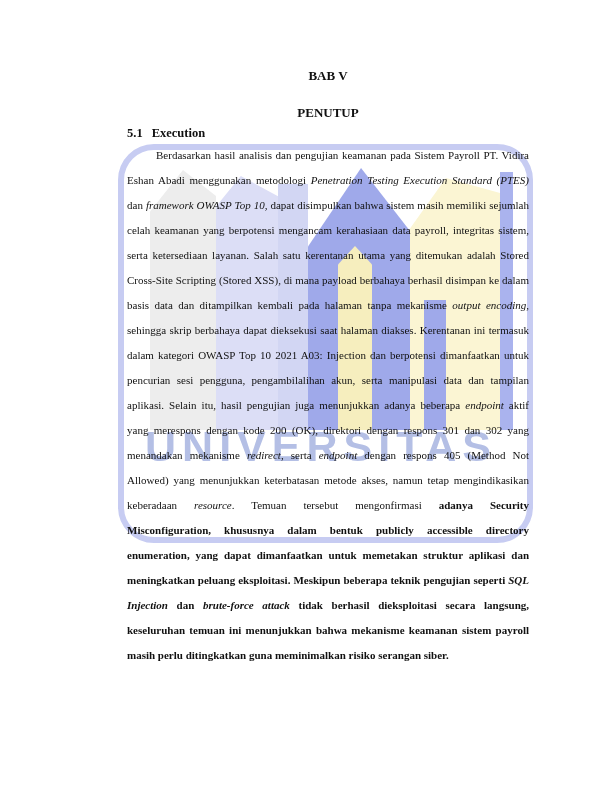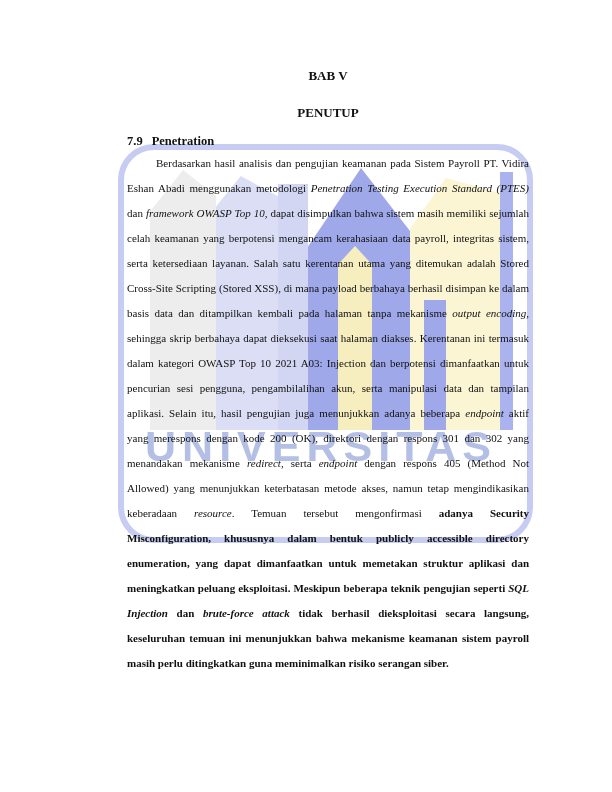--- a/index.html
+++ b/index.html
@@ -87,21 +87,21 @@
     color:#111111;
   }
   .chapter-title,.chapter-subtitle{
     text-align:center;
     font-weight:bold;
     font-size:13px;
     margin:0;
     line-height:16px;
   }
   .chapter-title{margin-bottom:21px;}
-  .chapter-subtitle{margin-bottom:13px;}
+  .chapter-subtitle{margin-bottom:5px;}
   .section-heading{
     font-weight:bold;
     font-size:12.5px;
     margin:0 0 2px 0;
     display:flex;
     gap:9px;
   }
   .body-paragraph{
     margin:0;
     font-size:11px;
@@ -129,19 +129,19 @@
     <div class="wm-shape wm-yellow"></div>
     <div class="wm-shape wm-bluebar2"></div>
     <div class="wm-shape wm-bluestrip"></div>
     <div class="wm-text wm-line1">UNIVERSITAS</div>
   </div>
 
   <div class="content">
     <p class="chapter-title">BAB V</p>
     <p class="chapter-subtitle">PENUTUP</p>
     <div class="section-heading">
-      <span>7.9</span>
-      <span>Penetration</span>
+      <span>5.1</span>
+      <span>Execution</span>
     </div>
     <p class="body-paragraph"><span class="seg-n">Berdasarkan hasil analisis dan pengujian keamanan pada Sistem Payroll PT. Vidira Eshan Abadi menggunakan metodologi </span><span class="seg-i">Penetration Testing Execution Standard (PTES)</span><span class="seg-n"> dan </span><span class="seg-i">framework OWASP Top 10,</span><span class="seg-n"> dapat disimpulkan bahwa sistem masih memiliki sejumlah celah keamanan yang berpotensi mengancam kerahasiaan data payroll, integritas sistem, serta ketersediaan layanan. Salah satu kerentanan utama yang ditemukan adalah Stored Cross-Site Scripting (Stored XSS), di mana payload berbahaya berhasil disimpan ke dalam basis data dan ditampilkan kembali pada halaman tanpa mekanisme </span><span class="seg-i">output encoding</span><span class="seg-n">, sehingga skrip berbahaya dapat dieksekusi saat halaman diakses. Kerentanan ini termasuk dalam kategori OWASP Top 10 2021 A03: Injection dan berpotensi dimanfaatkan untuk pencurian sesi pengguna, pengambilalihan akun, serta manipulasi data dan tampilan aplikasi. Selain itu, hasil pengujian juga menunjukkan adanya beberapa </span><span class="seg-i">endpoint</span><span class="seg-n"> aktif yang merespons dengan kode 200 (OK), direktori dengan respons 301 dan 302 yang menandakan mekanisme </span><span class="seg-i">redirect</span><span class="seg-n">, serta </span><span class="seg-i">endpoint</span><span class="seg-n"> dengan respons 405 (Method Not Allowed) yang menunjukkan keterbatasan metode akses, namun tetap mengindikasikan keberadaan </span><span class="seg-i">resource</span><span class="seg-n">. Temuan tersebut mengonfirmasi </span><span class="seg-b">adanya Security Misconfiguration, khususnya dalam bentuk publicly accessible directory enumeration, yang dapat dimanfaatkan untuk memetakan struktur aplikasi dan meningkatkan peluang eksploitasi. Meskipun beberapa teknik pengujian seperti </span><span class="seg-bi">SQL Injection</span><span class="seg-b"> dan </span><span class="seg-bi">brute-force attack</span><span class="seg-b"> tidak berhasil dieksploitasi secara langsung, keseluruhan temuan ini menunjukkan bahwa mekanisme keamanan sistem payroll masih perlu ditingkatkan guna meminimalkan risiko serangan siber.</span></p>
   </div>
 
 </div>
 
 </body></html>

